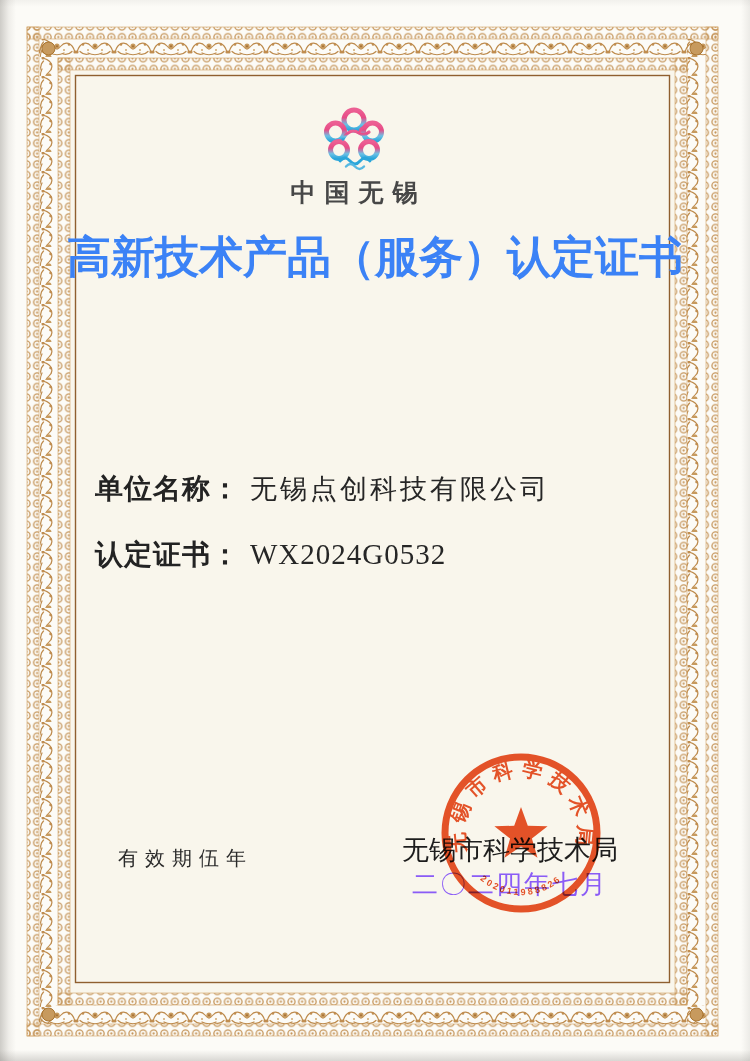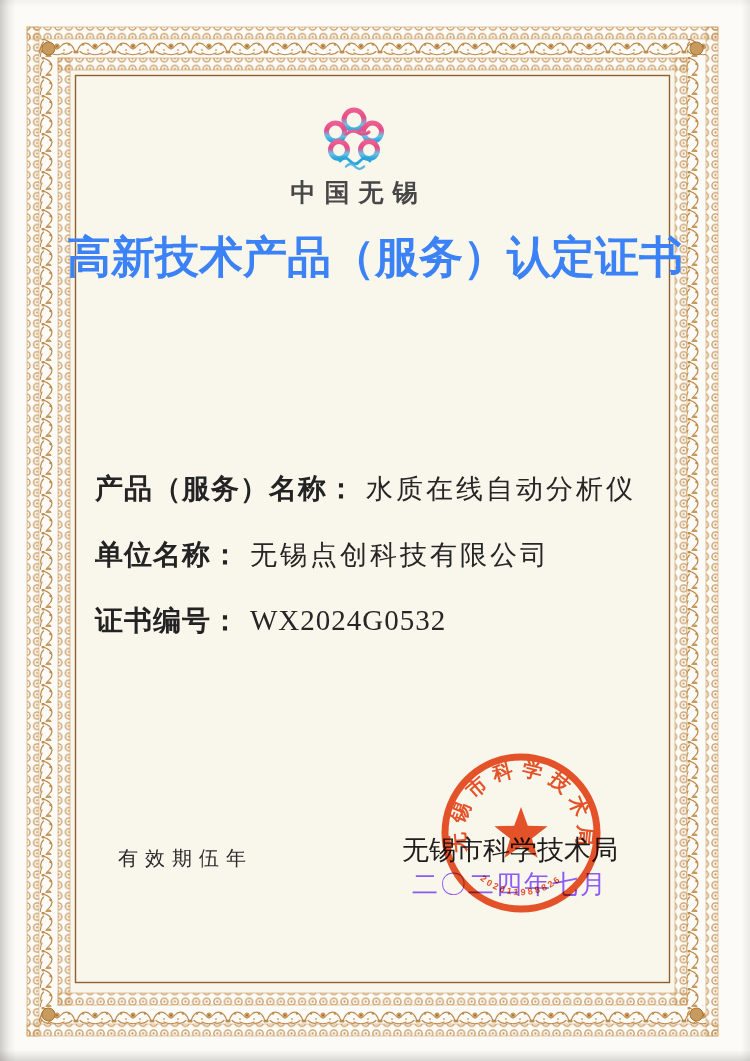--- a/index.html
+++ b/index.html
@@ -157,27 +157,24 @@
         <path d="M34,60.5 q4.5,-5 9,0 q4.5,5 9,0" stroke="#57b9e2" stroke-width="2.4"></path>
       </g>
     </svg>
     <div class="logo-cn">中国无锡</div>
   </div>
 
   <div class="title">高新技术产品（服务）认定证书</div>
 
   <div class="fields">
     <div class="field-row">
-      <span class="field-label">产品（服务）名称：</span><span class="field-value">水质在线自动分析仪</span>
-    </div>
-    <div class="field-row">
       <span class="field-label">单位名称：</span><span class="field-value">无锡点创科技有限公司</span>
     </div>
     <div class="field-row">
-      <span class="field-label">证书编号：</span><span class="field-value latin">WX2024G0532</span>
+      <span class="field-label">认定证书：</span><span class="field-value latin">WX2024G0532</span>
     </div>
   </div>
 
   <div class="validity">有效期伍年</div>
 
   <div class="issuer-block">
     <div class="issuer-line">无锡市科学技术局</div>
     <div class="issue-date">二〇二四年七月</div>
   </div>
 

